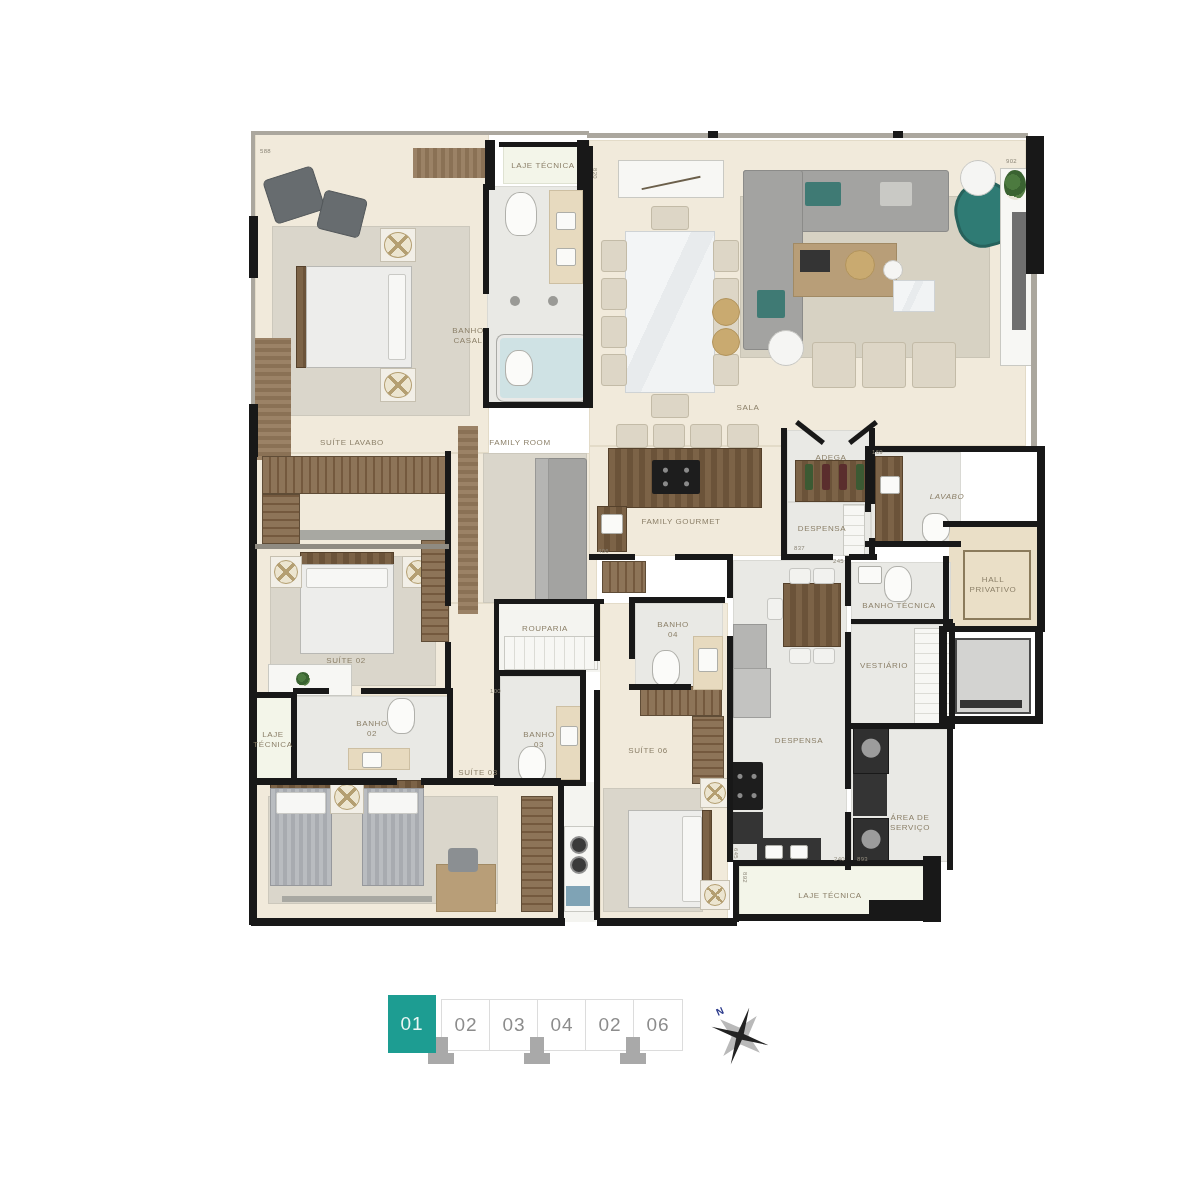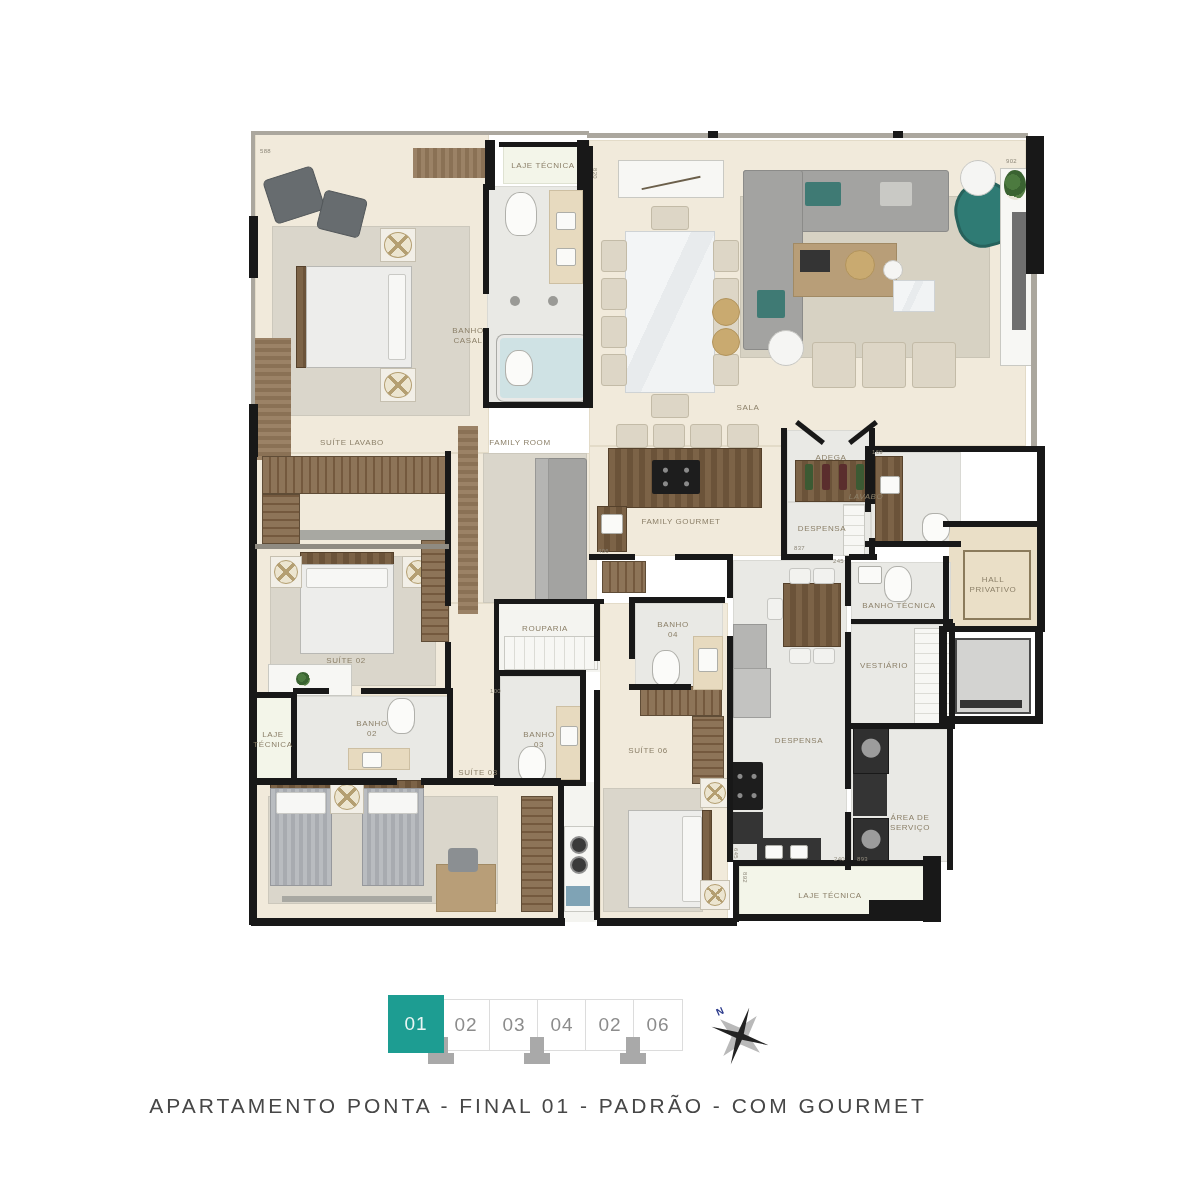--- a/index.html
+++ b/index.html
@@ -70,21 +70,21 @@
   
   .plan-label{position:absolute;transform:translate(-50%,-50%);font-size:8px;letter-spacing:.6px;
     color:#8c8069;white-space:pre-line;text-align:center;line-height:1.3;}
   .plan-dim{position:absolute;font-size:6px;color:#8f897b;letter-spacing:.3px;}
   .plan-dim.v{writing-mode:vertical-rl;}
   
   #selector{position:absolute;left:388px;top:995px;height:70px;}
   .unit{position:absolute;top:4px;width:48px;height:50px;background:#fff;border:1px solid #dcdcdc;
     display:flex;align-items:center;justify-content:center;font-size:19px;color:#8c8c8c;
     font-weight:400;letter-spacing:1px;cursor:pointer;}
-  .unit.selected{top:0;width:56px;height:58px;background:#1d9d92;border:none;color:#eaf6f4;z-index:2;}
+  .unit.selected{top:0;width:48px;height:58px;background:#1d9d92;border:none;color:#eaf6f4;z-index:2;}
   .col-marker{position:absolute;width:14px;height:16px;background:#a9a9a9;}
   .col-marker::after{content:"";position:absolute;left:-6px;top:16px;width:26px;height:11px;background:#a9a9a9;}
   #caption{position:absolute;left:538px;top:1094px;transform:translateX(-50%);font-size:21px;
     color:#474747;letter-spacing:3px;font-weight:400;white-space:nowrap;}
   #compass{position:absolute;left:706px;top:1002px;}
 </style>
 </head>
 <body>
 
 <div id="stage">
@@ -336,21 +336,21 @@
       <div class="abs w" style="left: 727px; top: 636px; width: 6px; height: 226px;"></div>
       <div class="plan-label" style="left: 543px; top: 166px;">LAJE TÉCNICA</div>
       <div class="plan-label" style="left: 468px; top: 336px;">BANHO
 CASAL</div>
       <div class="plan-label" style="left: 748px; top: 408px;">SALA</div>
       <div class="plan-label" style="left: 352px; top: 443px;">SUÍTE LAVABO</div>
       <div class="plan-label" style="left: 520px; top: 443px;">FAMILY ROOM</div>
       <div class="plan-label" style="left: 681px; top: 522px;">FAMILY GOURMET</div>
       <div class="plan-label" style="left: 831px; top: 458px;">ADEGA</div>
       <div class="plan-label" style="left: 822px; top: 529px;">DESPENSA</div>
-      <div class="plan-label" style="left: 866px; top: 497px; font-style: italic;">LAVABO</div>
+      <div class="plan-label" style="left: 947px; top: 497px; font-style: italic;">LAVABO</div>
       <div class="plan-label" style="left: 993px; top: 585px;">HALL
 PRIVATIVO</div>
       <div class="plan-label" style="left: 899px; top: 606px;">BANHO TÉCNICA</div>
       <div class="plan-label" style="left: 884px; top: 666px;">VESTIÁRIO</div>
       <div class="plan-label" style="left: 545px; top: 629px;">ROUPARIA</div>
       <div class="plan-label" style="left: 346px; top: 661px;">SUÍTE 02</div>
       <div class="plan-label" style="left: 372px; top: 729px;">BANHO
 02</div>
       <div class="plan-label" style="left: 273px; top: 740px;">LAJE
 TÉCNICA</div>
@@ -389,14 +389,13 @@
       <div class="col-marker" style="left: 142px; top: 42px;"></div>
       <div class="col-marker" style="left: 238px; top: 42px;"></div>
     </div>
 
   <svg id="compass" width="64" height="64" viewBox="0 0 64 64">
     <polygon points="34,8 40,28 60,34 40,40 34,60 28,40 8,34 28,28" fill="#b9b9b9" transform="rotate(40 34 34)"></polygon>
     <polygon points="34,4 37,31 64,34 37,37 34,64 31,37 4,34 31,31" fill="#222" transform="rotate(18 34 34)"></polygon>
     <text x="12" y="14" font-size="10" font-weight="bold" fill="#2b3a8c" transform="rotate(-24 12 14)">N</text>
   </svg>
 
-  <div id="caption">APARTAMENTO PONTA - FINAL 01 - PADRÃO - COM GOURMET</div>
 </div>
 
 </body></html>

